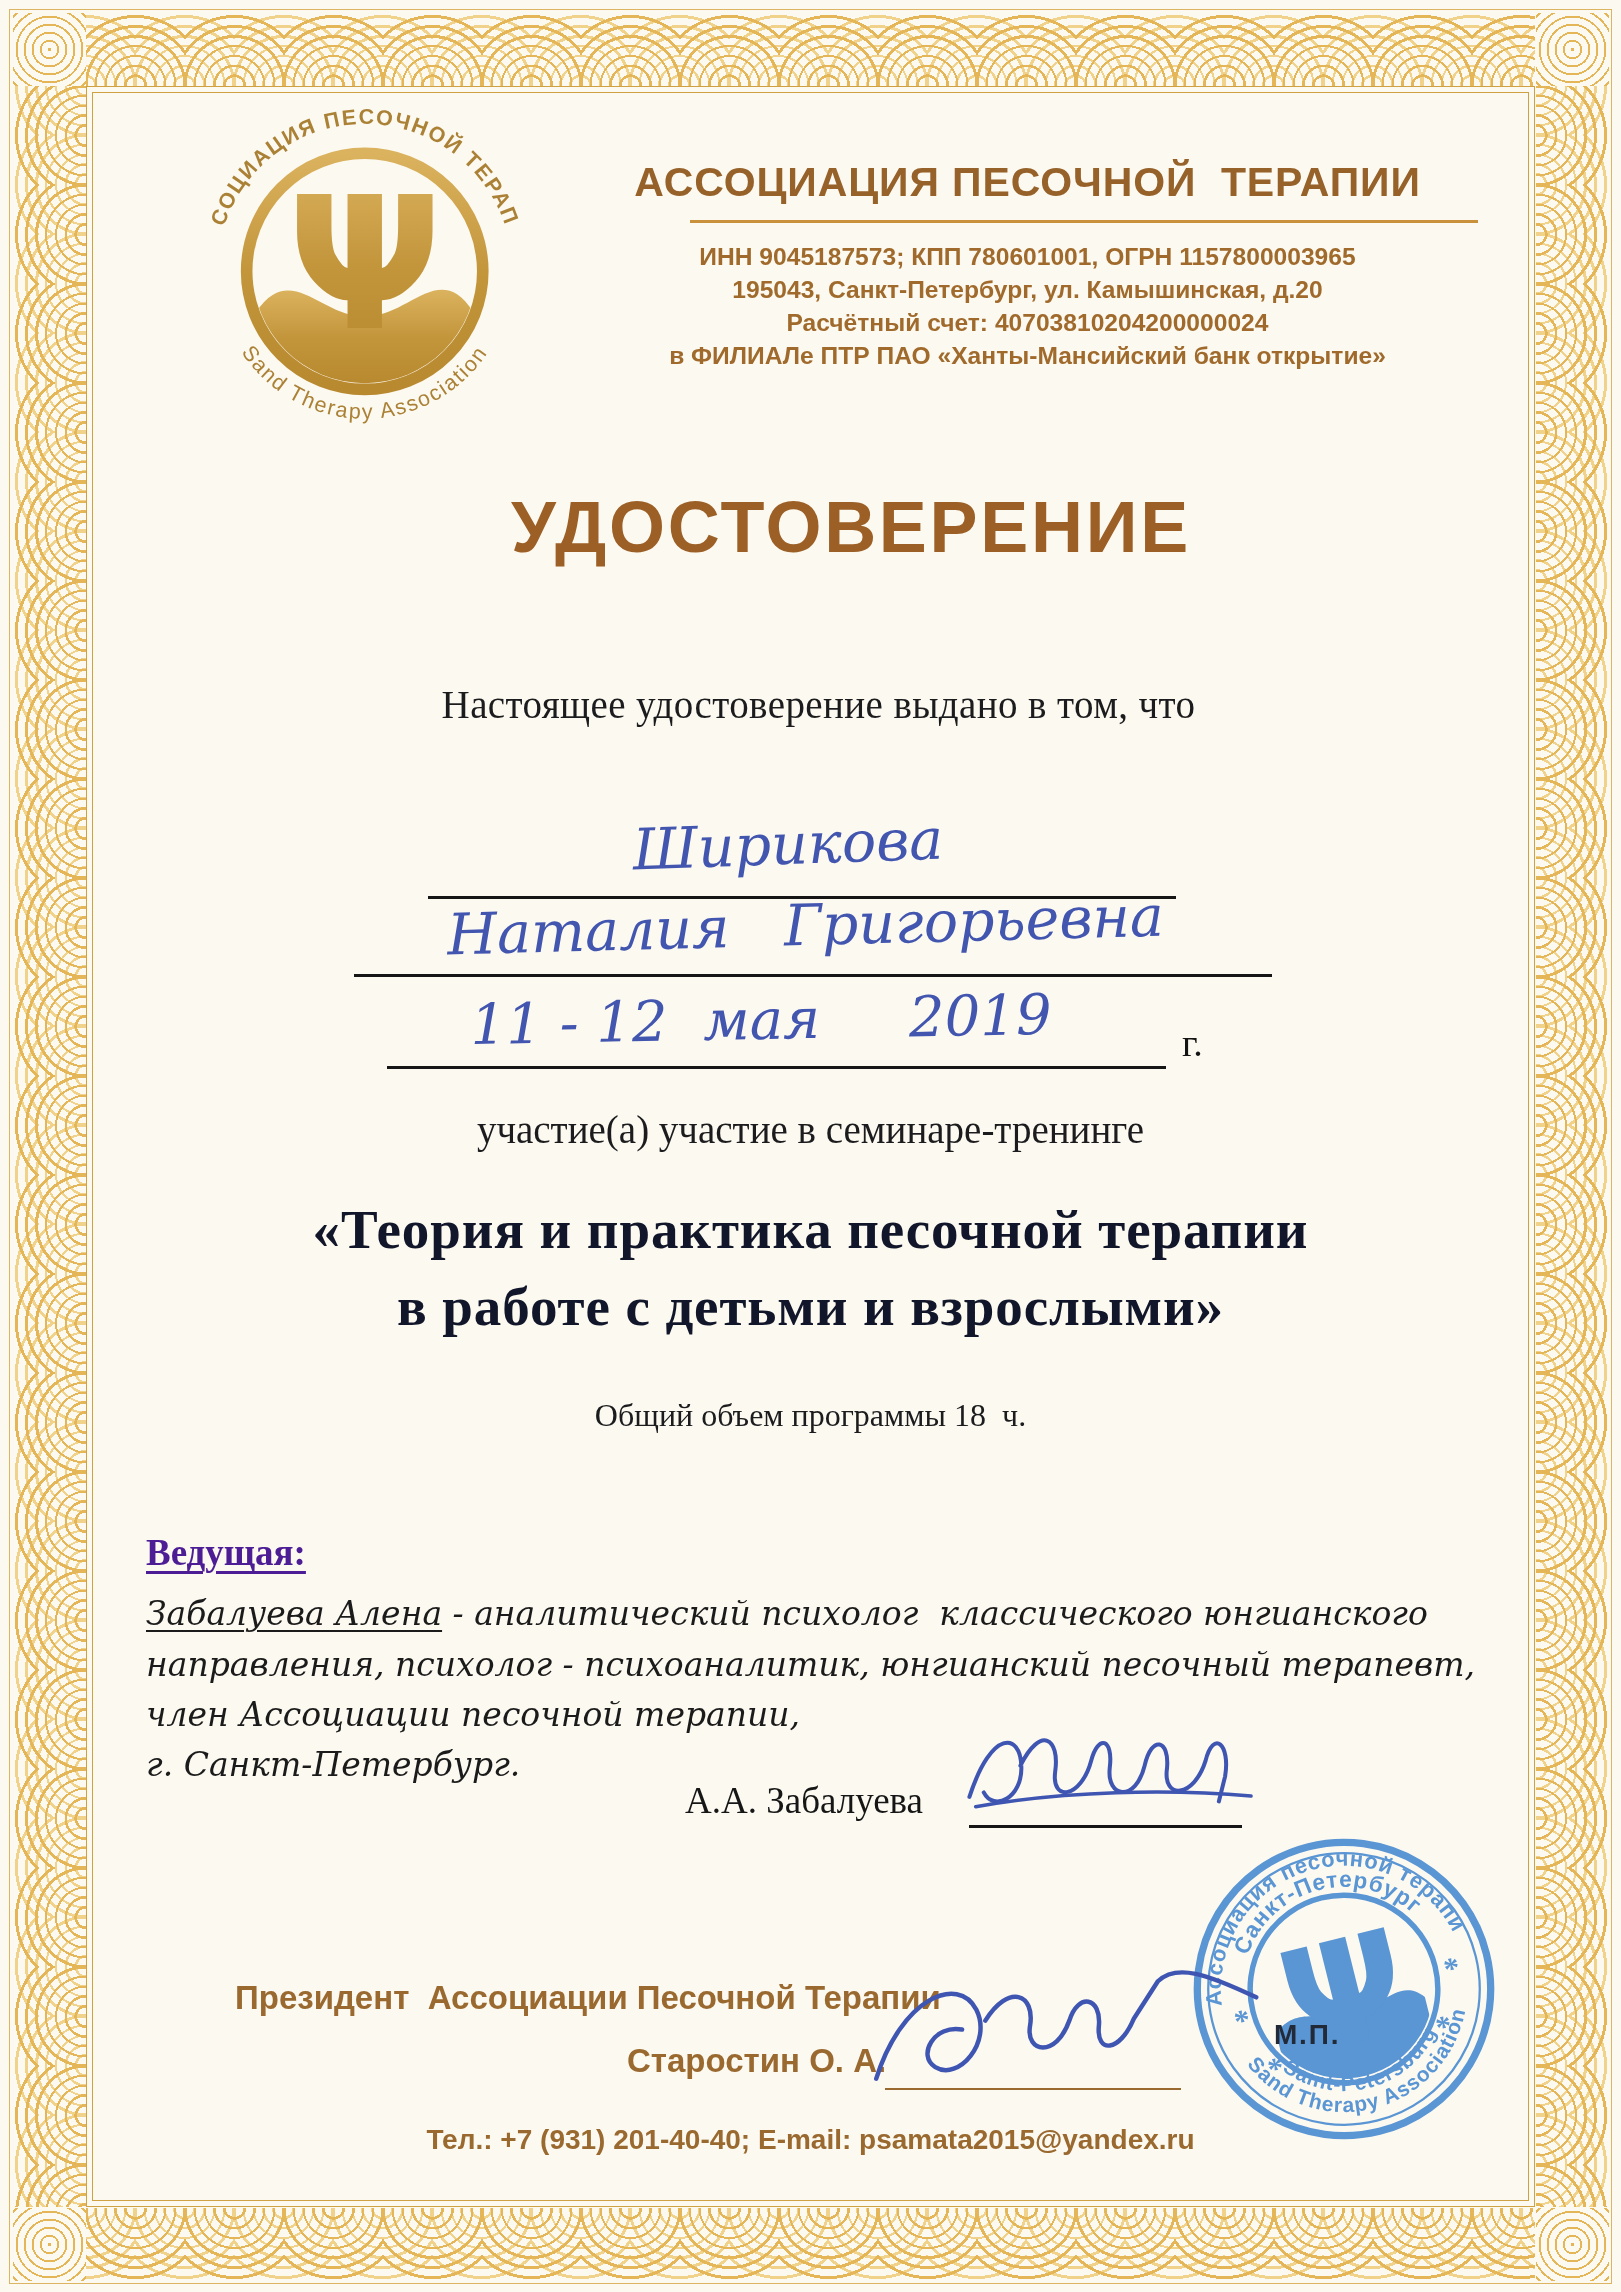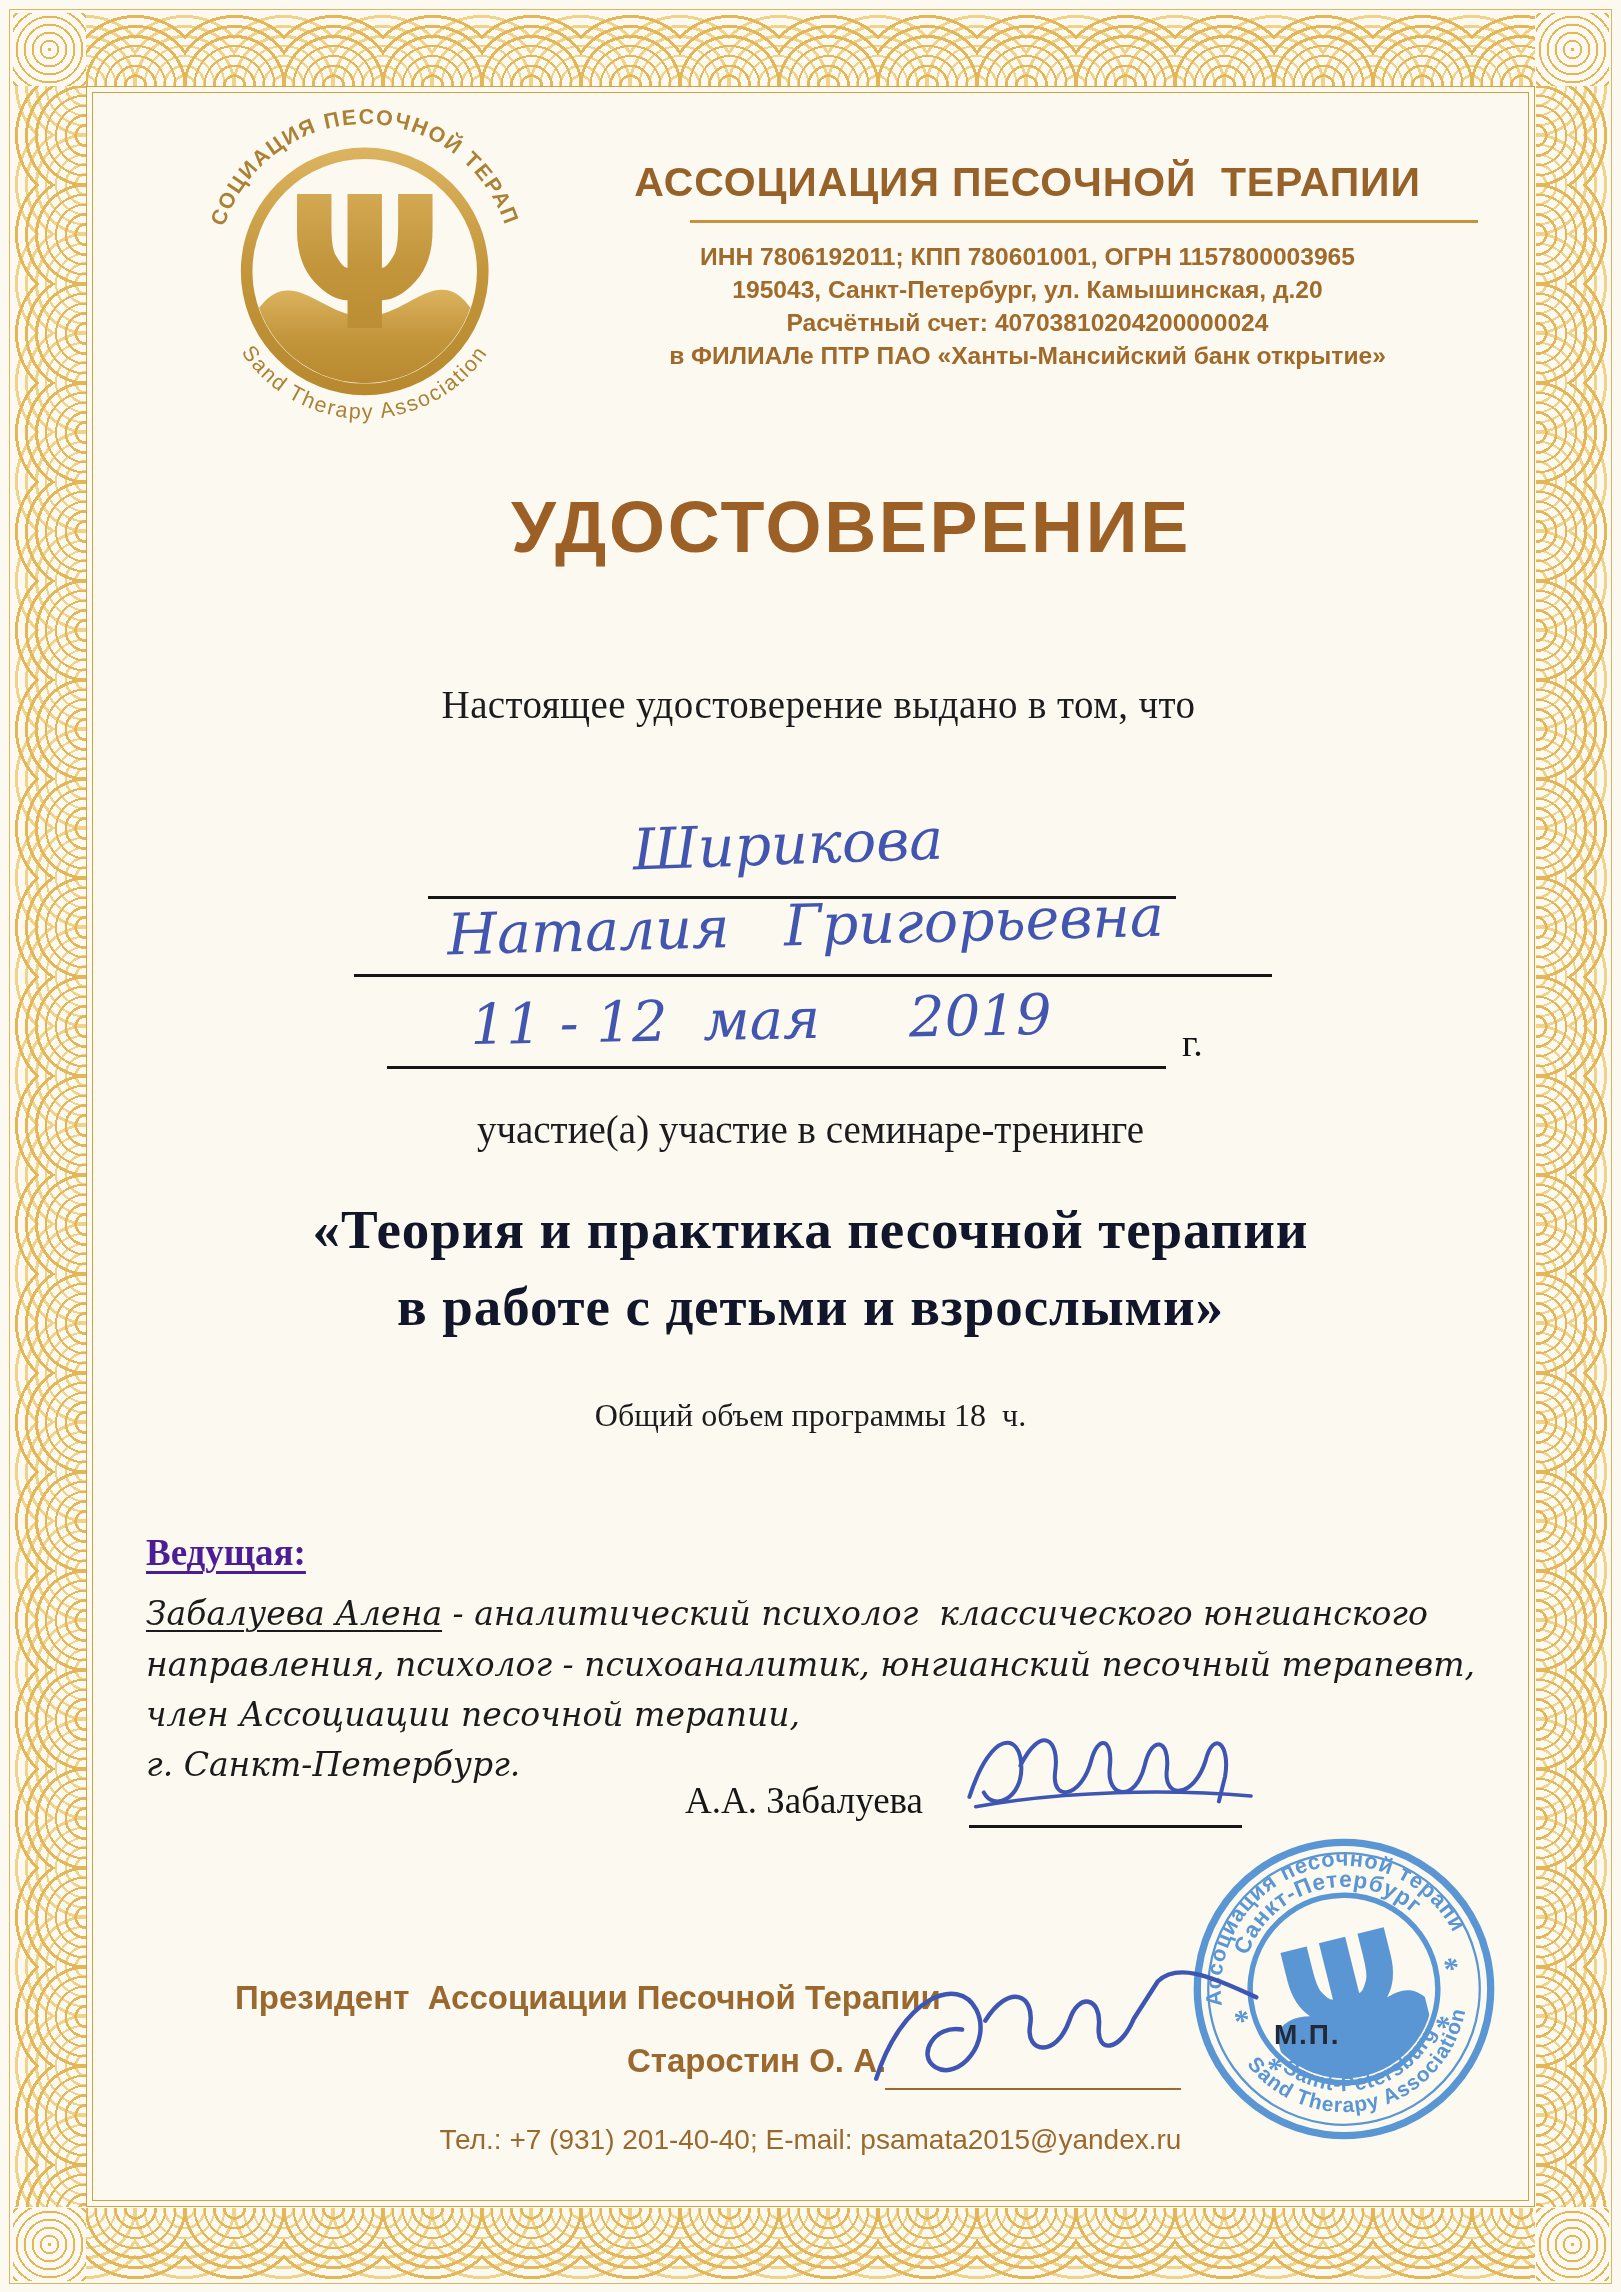--- a/index.html
+++ b/index.html
@@ -66,21 +66,21 @@
     text-decoration:underline; text-underline-offset:6.3px; text-decoration-thickness:2.7px;}
   .leader-line{left:146px; width:1343px; font-family:"DejaVu Serif", serif; font-style:italic;
     font-size:33px; color:#1b1b1b; white-space:pre;}
   .ll-1{top:1594px;} .ll-2{top:1645px;} .ll-3{top:1695px;} .ll-4{top:1745px;}
   .leader-name-u{text-decoration:underline; text-underline-offset:5.4px; text-decoration-thickness:1.8px;}
   .sig-name{left:685px; top:1779px; font-size:37px; color:#161616;}
   .sig-line-1{left:969px; top:1825px; width:273px; height:2.7px; background:#161616;}
   .president{left:235px; top:1979px; font-size:33px; font-weight:600; white-space:pre; color:#9a6930;}
   .president-name{left:627px; top:2042px; font-size:33px; font-weight:600; color:#9a6930;}
   .sig-line-2{left:885px; top:2088px; width:296px; height:1.8px; background:#9a6930;}
-  .contact{left:0; right:0; top:2124px; font-size:28px; font-weight:400; color:#9a6930;}
+  .contact{left:0; right:0; top:2124px; font-size:28px; font-weight:700; color:#9a6930;}
   .mp-mark{left:1274px; top:2019px; font-family:"Liberation Sans", sans-serif;
     font-size:28px; font-weight:bold; color:#222a38; letter-spacing:1.8px;}
   .stamp-wrap{left:1180px; top:1825px; width:328px; height:328px; transform:rotate(-14deg); opacity:0.92;}
   .sig-svg{position:absolute;}
   .sig-zab{left:956px; top:1712px; width:304px; height:118px;}
   .sig-star{left:849px; top:1958px; width:430px; height:152px;}
   .logo-wrap{left:197px; top:88px; width:339px; height:356px;}
 </style>
 </head>
 <body>
@@ -123,21 +123,21 @@
       </text>
       <text font-family="Liberation Sans, sans-serif" font-size="24" fill="#ab8136" letter-spacing="2">
         <textPath href="#logoArcBot" xlink:href="#logoArcBot" startOffset="50%" text-anchor="middle">Sand Therapy Association</textPath>
       </text>
     </svg>
   </div>
 
   <div class="abs gold-sans center org-name">АССОЦИАЦИЯ ПЕСОЧНОЙ  ТЕРАПИИ</div>
   <div class="abs org-underline"></div>
   <div class="abs gold-sans center org-details">
-    <div>ИНН 7806192011;  КПП 780601001, ОГРН 1157800003965</div>
+    <div>ИНН 9045187573;  КПП 780601001, ОГРН 1157800003965</div>
     <div>195043, Санкт-Петербург, ул. Камышинская, д.20</div>
     <div>Расчётный счет: 40703810204200000024</div>
     <div>в ФИЛИАЛе ПТР ПАО «Ханты-Мансийский банк открытие»</div>
   </div>
 
   <div class="abs gold-sans center main-title">УДОСТОВЕРЕНИЕ</div>
   <div class="abs center issued-line">Настоящее удостоверение выдано в том, что</div>
 
   <div class="abs center handwriting hw-1">Ширикова</div>
   <div class="abs hw-line hwl-1"></div>

